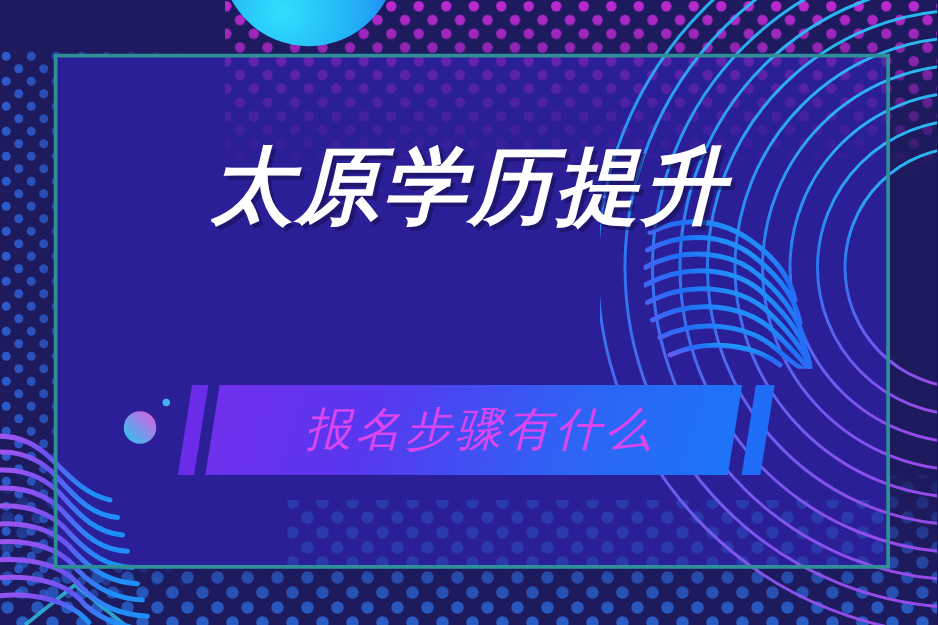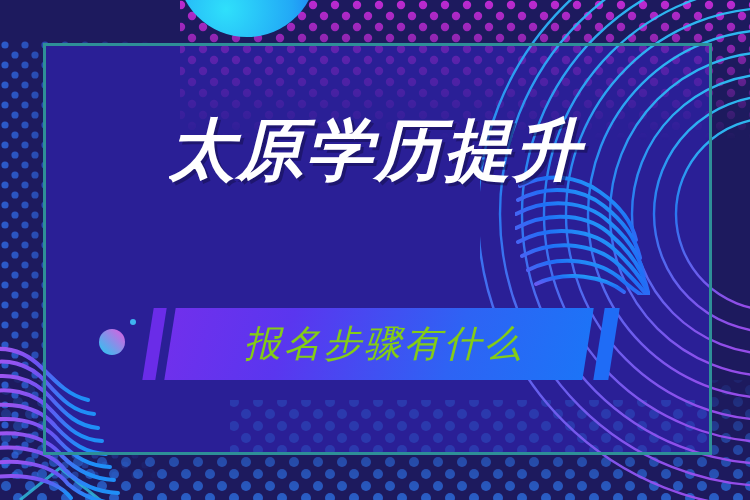--- a/index.html
+++ b/index.html
@@ -60,21 +60,21 @@
   }
   #bar-left-thin{left:148px;width:13px;background:#6a2ce8;}
   #bar-main{
     left:170px;width:418px;
     background:linear-gradient(100deg,#7030ec 0%,#5a36ef 28%,#2e63f4 68%,#1c74f7 100%);
   }
   #bar-right-thin{left:599px;width:15px;background:#1f6cf6;}
   #subtitle{
     position:absolute;left:0;top:0;width:750px;height:88px;
     display:flex;align-items:center;justify-content:center;
-    color:#84cc16;font-size:37px;font-weight:400;font-style:italic;
+    color:#d946ef;font-size:37px;font-weight:400;font-style:italic;
     letter-spacing:3px;white-space:nowrap;
     padding-left:18px;box-sizing:border-box;
   }
 </style>
 </head>
 <body>
 
 <div id="poster">
 
   <svg class="layer" width="750" height="500" viewBox="0 0 750 500">

